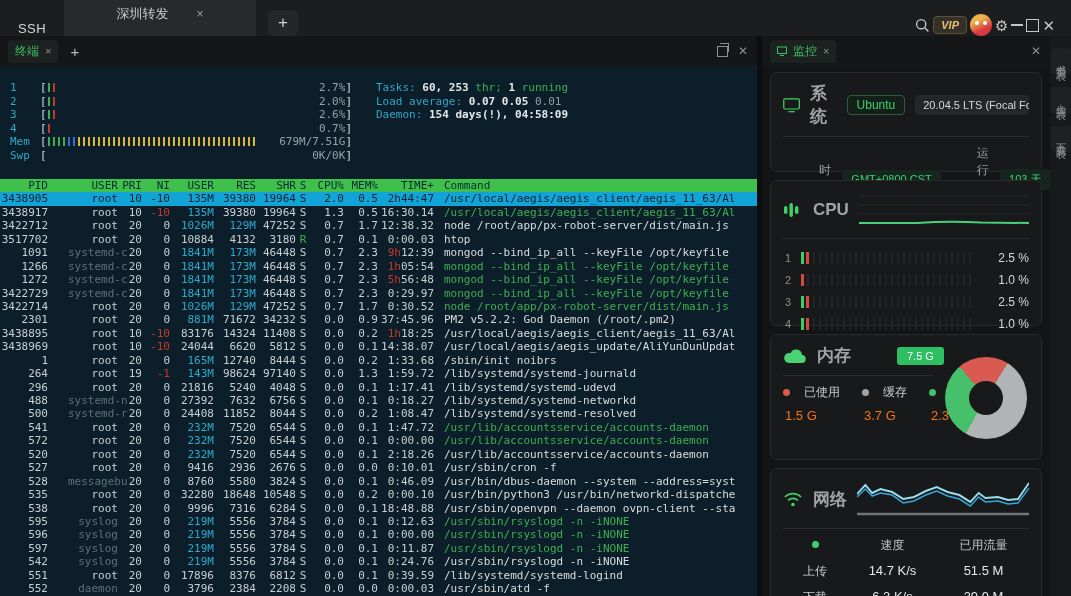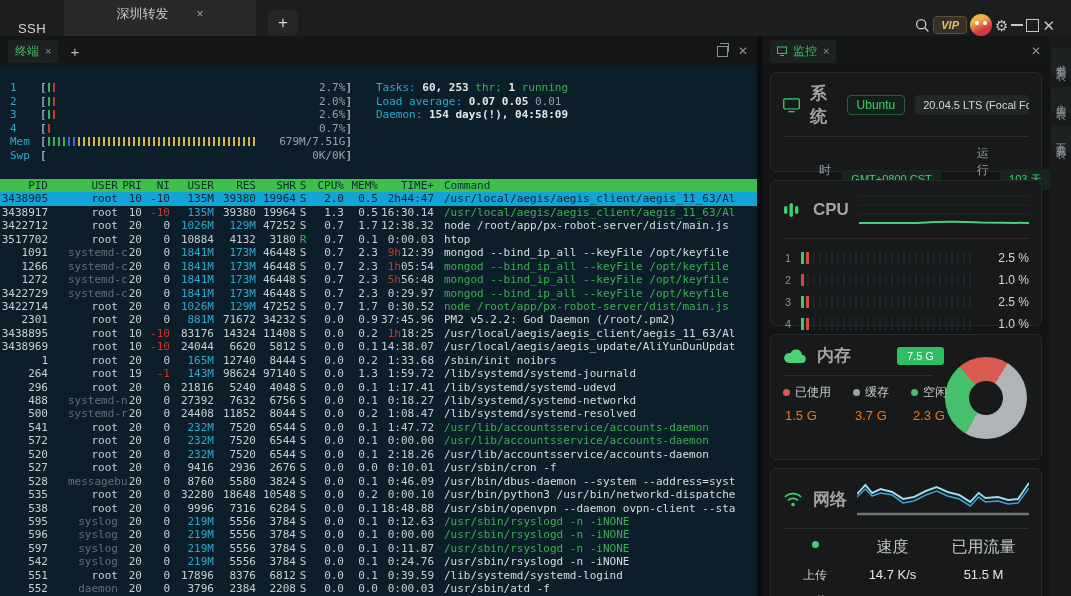--- a/index.html
+++ b/index.html
@@ -77,25 +77,25 @@
   .core-idx{width:10px;color:#8a9194;font-size:11px;text-align:center;}
   .core-meter{flex:1;height:12px;display:flex;align-items:center;gap:2px;background:repeating-linear-gradient(90deg,#1e2526 0 2px,transparent 2px 6px);}
   .cseg{width:3px;height:12px;flex:none;}
   .cseg.g{background:#3ec96a}.cseg.r{background:#d4493d}
   .core-val{width:46px;text-align:right;color:#d6d8d8;font-size:12px;}
   .badge-total{background:#2fbf63;color:#fff;padding:3px 10px;border-radius:3px;font-size:11px;}
   #donut{position:absolute;right:14px;top:22px;width:82px;height:82px;border-radius:50%;}
   #donut:after{content:"";position:absolute;left:24px;top:24px;width:34px;height:34px;border-radius:50%;background:#17191a;}
   .mem-legend{display:flex;gap:22px;margin-top:4px;}
   .leg-col{display:flex;flex-direction:column;gap:7px;}
-  .leg-top{display:flex;align-items:center;gap:5px;color:#c9cccd;font-size:12px;}
+  .leg-top{display:flex;align-items:center;gap:14px;color:#c9cccd;font-size:12px;}
   .dot{width:7px;height:7px;border-radius:50%;flex:none;}
   .leg-val{color:#f97316;font-size:13px;padding-left:2px;}
   .net-table{display:grid;grid-template-columns:64px 1fr 1fr;row-gap:9px;margin-top:2px;}
-  .net-c{text-align:center;font-size:16px;color:#c2c6c7;font-family:Liberation Serif, serif;}
+  .net-c{text-align:center;font-size:12px;color:#c2c6c7;font-family:Liberation Serif, serif;}
   .net-v{text-align:center;font-size:13px;color:#e4e6e6;}
   .net-lbl{text-align:center;font-size:12px;color:#c9cccd;}
   .net-dot{width:7px;height:7px;border-radius:50%;background:#3ecf70;margin:4px auto 0;}
   .spark{flex:1;min-width:0;}
 </style>
 </head>
 <body>
 
 <div id="window">
 

